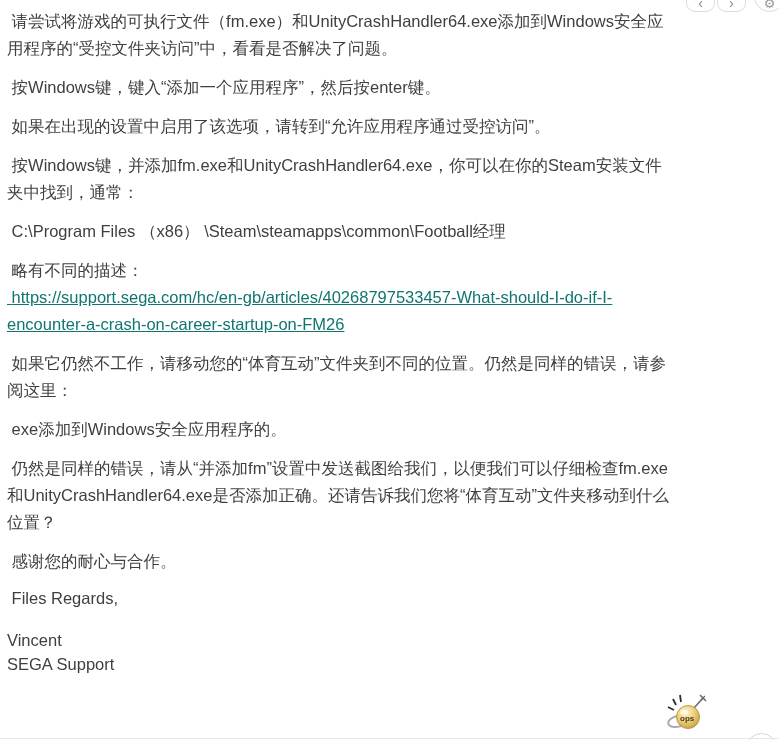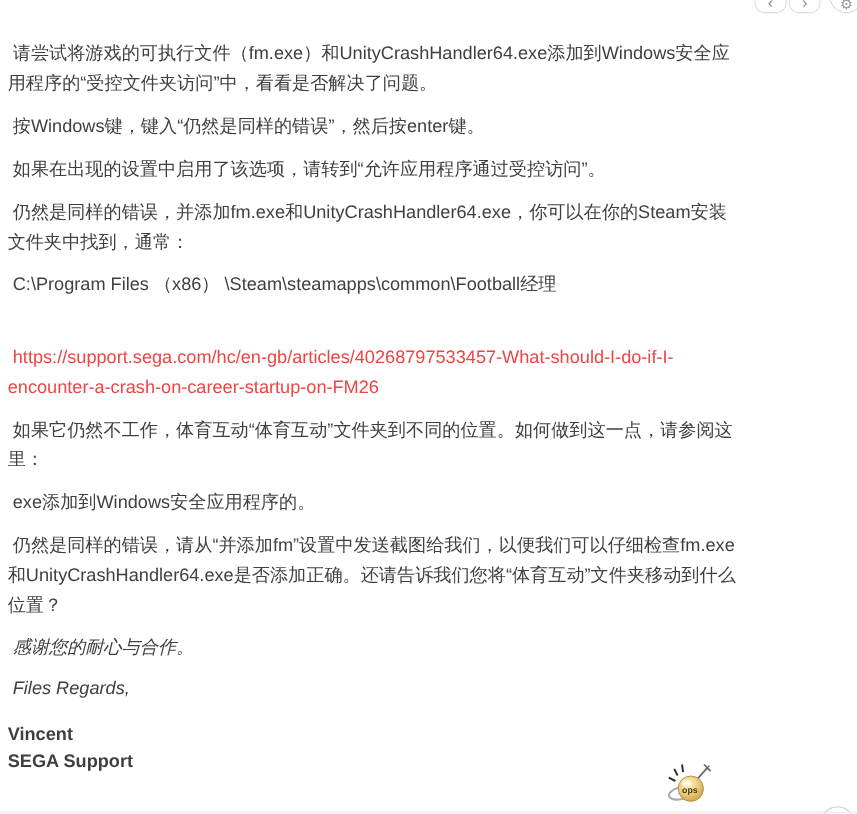--- a/index.html
+++ b/index.html
@@ -14,36 +14,36 @@
   }
   .content {
     position: absolute;
     top: 8px;
     left: 0;
     width: 691px;
     padding: 0 14px 0 7px;
     box-sizing: border-box;
     font-size: 16.5px;
     line-height: 27px;
-    margin-top: 28px;
   }
   .para {
     margin: 0 0 12px 0;
     white-space: pre-wrap;
     word-wrap: break-word;
   }
-  .para.tight { margin-bottom: 10px; font-style: italic; }
+  .para.tight { margin-bottom: 10px; }
   .link {
-    color: #ef4444;
+    color: #0f766e;
+    text-decoration: underline;
     cursor: pointer;
     white-space: pre-wrap;
     word-break: break-word;
   }
   .signature { line-height: 24px; margin-top: 16px; }
-  .signature span { display: block; font-weight: bold; }
+  .signature span { display: block; }
 
   
   .top-controls {
     position: absolute;
     top: -20px;
     right: 0;
     display: flex;
     align-items: flex-end;
     gap: 8px;
   }
@@ -87,21 +87,21 @@
 
   .bottom-divider {
     position: absolute;
     left: 0; right: 0;
     top: 738px;
     border-top: 1px solid #e7e7e7;
   }
 
   .oops-wrap {
     position: absolute;
-    left: 604px;
+    left: 664px;
     top: 690px;
     width: 48px;
     height: 46px;
   }
 </style>
 </head>
 <body>
 
 <div class="screen">
 
@@ -114,26 +114,26 @@
         <span>›</span>
       </button>
     </div>
     <button class="round-btn">
       <span>⚙</span>
     </button>
   </div>
 
   <div class="content">
     <p class="para"> 请尝试将游戏的可执行文件（fm.exe）和UnityCrashHandler64.exe添加到Windows安全应用程序的“受控文件夹访问”中，看看是否解决了问题。</p>
-    <p class="para"> 按Windows键，键入“仍然是同样的错误”，然后按enter键。</p>
+    <p class="para"> 按Windows键，键入“添加一个应用程序”，然后按enter键。</p>
     <p class="para"> 如果在出现的设置中启用了该选项，请转到“允许应用程序通过受控访问”。</p>
-    <p class="para"> 仍然是同样的错误，并添加fm.exe和UnityCrashHandler64.exe，你可以在你的Steam安装文件夹中找到，通常：</p>
+    <p class="para"> 按Windows键，并添加fm.exe和UnityCrashHandler64.exe，你可以在你的Steam安装文件夹中找到，通常：</p>
     <p class="para"> C:\Program Files （x86） \Steam\steamapps\common\Football经理</p>
-    <p class="para"><br><a class="link"> https://support.sega.com/hc/en-gb/articles/40268797533457-What-should-I-do-if-I-encounter-a-crash-on-career-startup-on-FM26</a></p>
-    <p class="para"> 如果它仍然不工作，体育互动“体育互动”文件夹到不同的位置。如何做到这一点，请参阅这里：</p>
+    <p class="para"><span> 略有不同的描述：</span><br><a class="link"> https://support.sega.com/hc/en-gb/articles/40268797533457-What-should-I-do-if-I-encounter-a-crash-on-career-startup-on-FM26</a></p>
+    <p class="para"> 如果它仍然不工作，请移动您的“体育互动”文件夹到不同的位置。仍然是同样的错误，请参阅这里：</p>
     <p class="para"> exe添加到Windows安全应用程序的。</p>
     <p class="para"> 仍然是同样的错误，请从“并添加fm”设置中发送截图给我们，以便我们可以仔细检查fm.exe和UnityCrashHandler64.exe是否添加正确。还请告诉我们您将“体育互动”文件夹移动到什么位置？</p>
     <p class="para tight"> 感谢您的耐心与合作。</p>
     <p class="para tight"> Files Regards,</p>
     <div class="signature">
       <span>Vincent</span>
       <span>SEGA Support</span>
     </div>
   </div>
 

